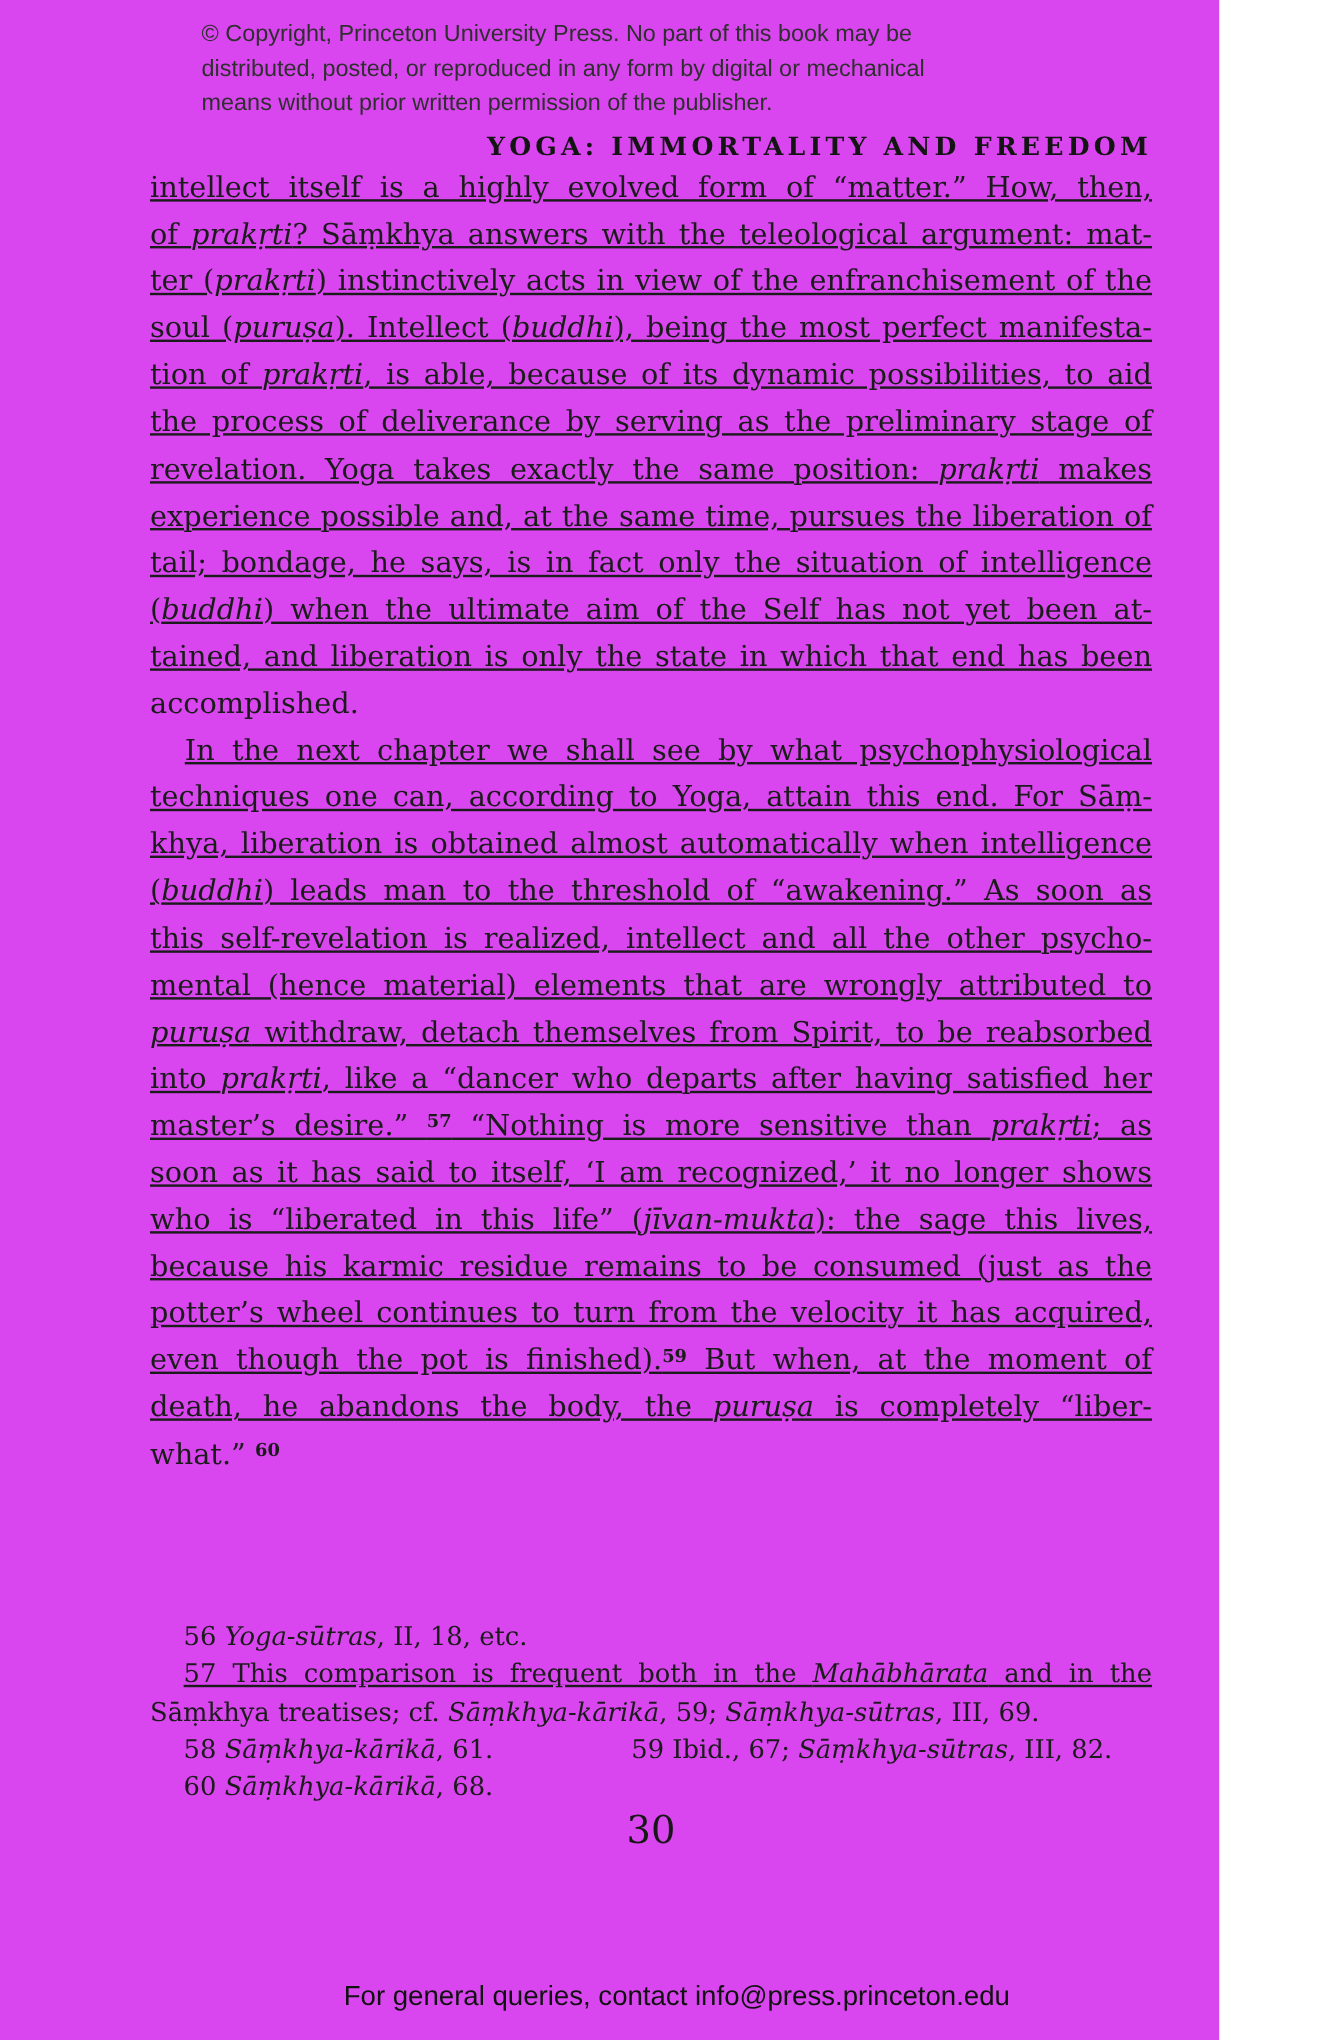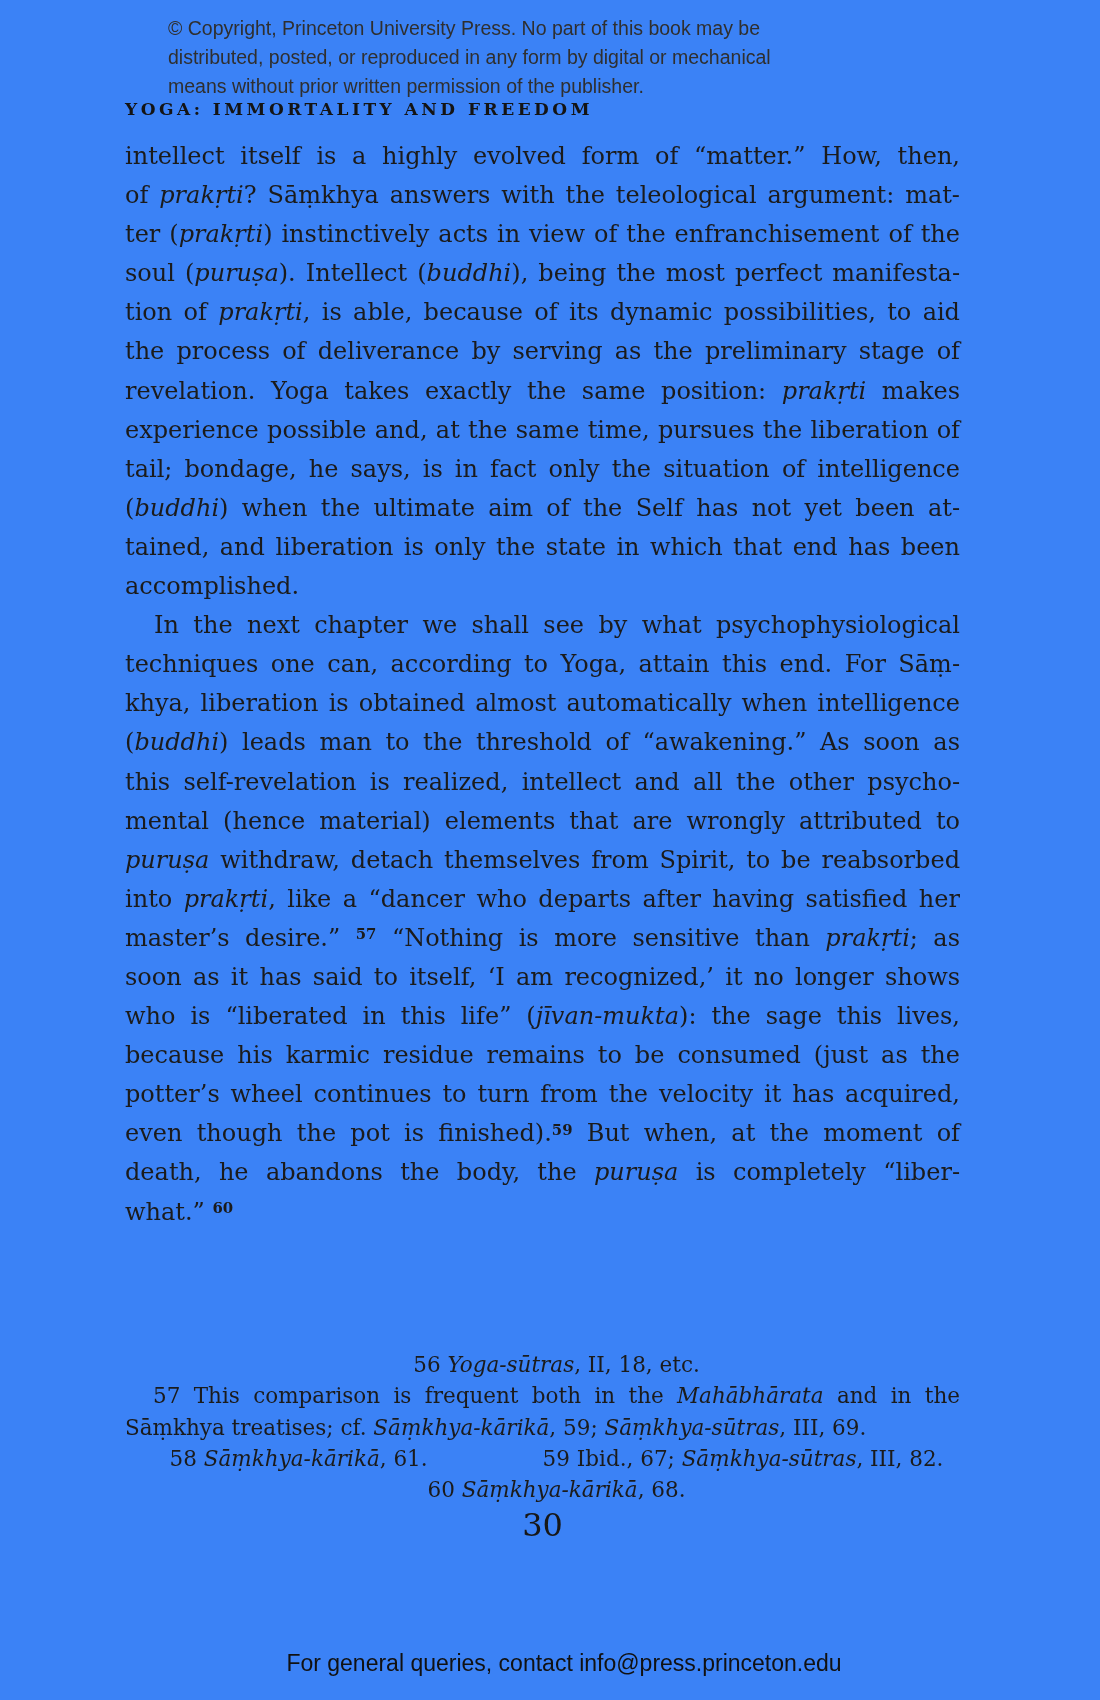--- a/index.html
+++ b/index.html
@@ -1,40 +1,40 @@
 <!DOCTYPE html>
 <html><head>
 <meta charset="utf-8">
 <style>
   html,body{margin:0;padding:0;background:#ffffff;}
   .page{
     position:relative;
-    width:1100px;height:1700px;
-    background:#3b82f6;
+    width:1016px;height:1700px;
+    background:#d946ef;
     font-family:"DejaVu Serif", serif;
     color:#1b1b1b;
     overflow:hidden;
   }
   .copyright{
     position:absolute;left:168px;top:14px;width:700px;
     font-family:"Liberation Sans", sans-serif;
     font-size:19.5px;line-height:29px;color:#2f2f2f;
   }
   .chapter-header{
-    position:absolute;left:125px;top:99px;width:835px;
-    text-align:left;font-weight:bold;
-    font-size:17px;letter-spacing:3.5px;color:#141414;
+    position:absolute;left:125px;top:109px;width:835px;
+    text-align:right;font-weight:bold;
+    font-size:21px;letter-spacing:3.5px;color:#141414;
   }
   .bodytext{
     position:absolute;left:125px;top:137px;width:835px;
     font-size:24px;
   }
   .bodytext .tline{height:39.1px;line-height:39.1px;}
-  .tline.just{text-align:justify;text-align-last:justify;-moz-text-align-last:justify;}
-  .tline.ind{text-indent:29px;text-align:center;}
+  .tline.just{text-align:justify;text-align-last:justify;text-decoration:underline;-moz-text-align-last:justify;}
+  .tline.ind{text-indent:29px;}
   .footnotes{
     position:absolute;left:125px;top:1349px;width:835px;
     font-size:21.5px;
   }
   .footnotes .tline{height:31.3px;line-height:31.3px;}
   .footnotes .tline.ind{text-indent:28px;}
   sup{
     font-size:0.62em;font-weight:bold;line-height:0;
     vertical-align:baseline;position:relative;top:-0.45em;
   }

